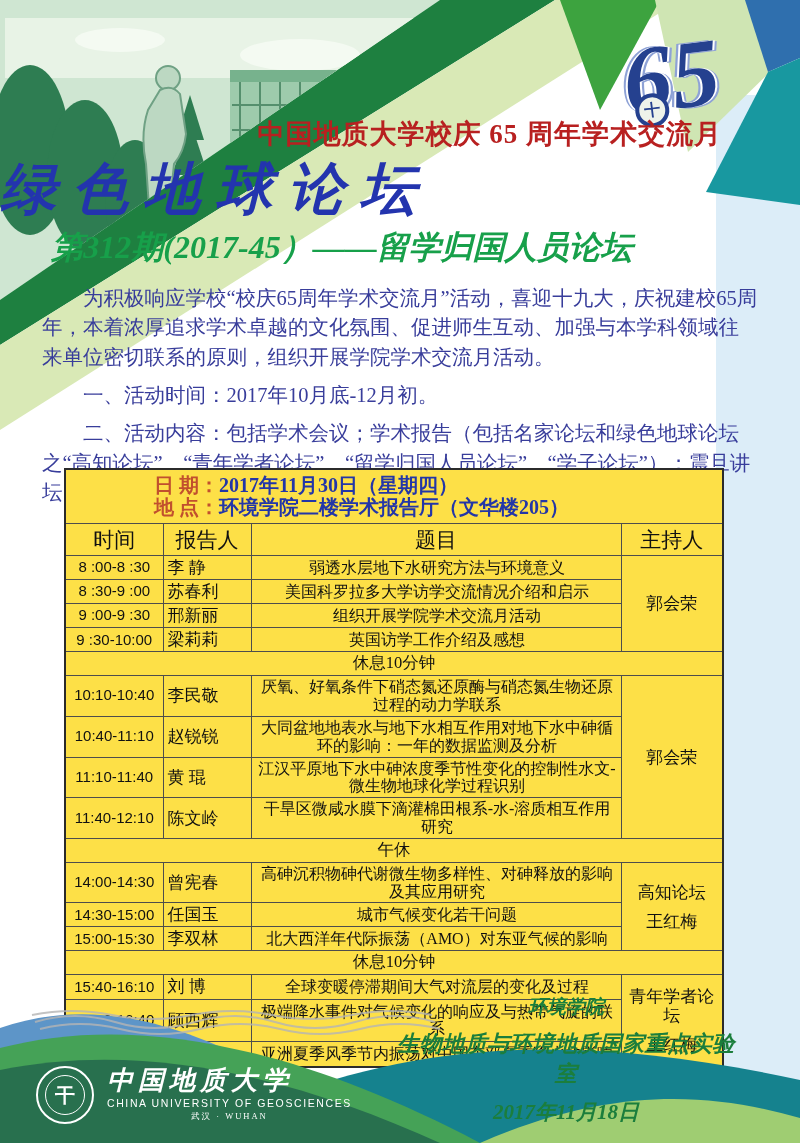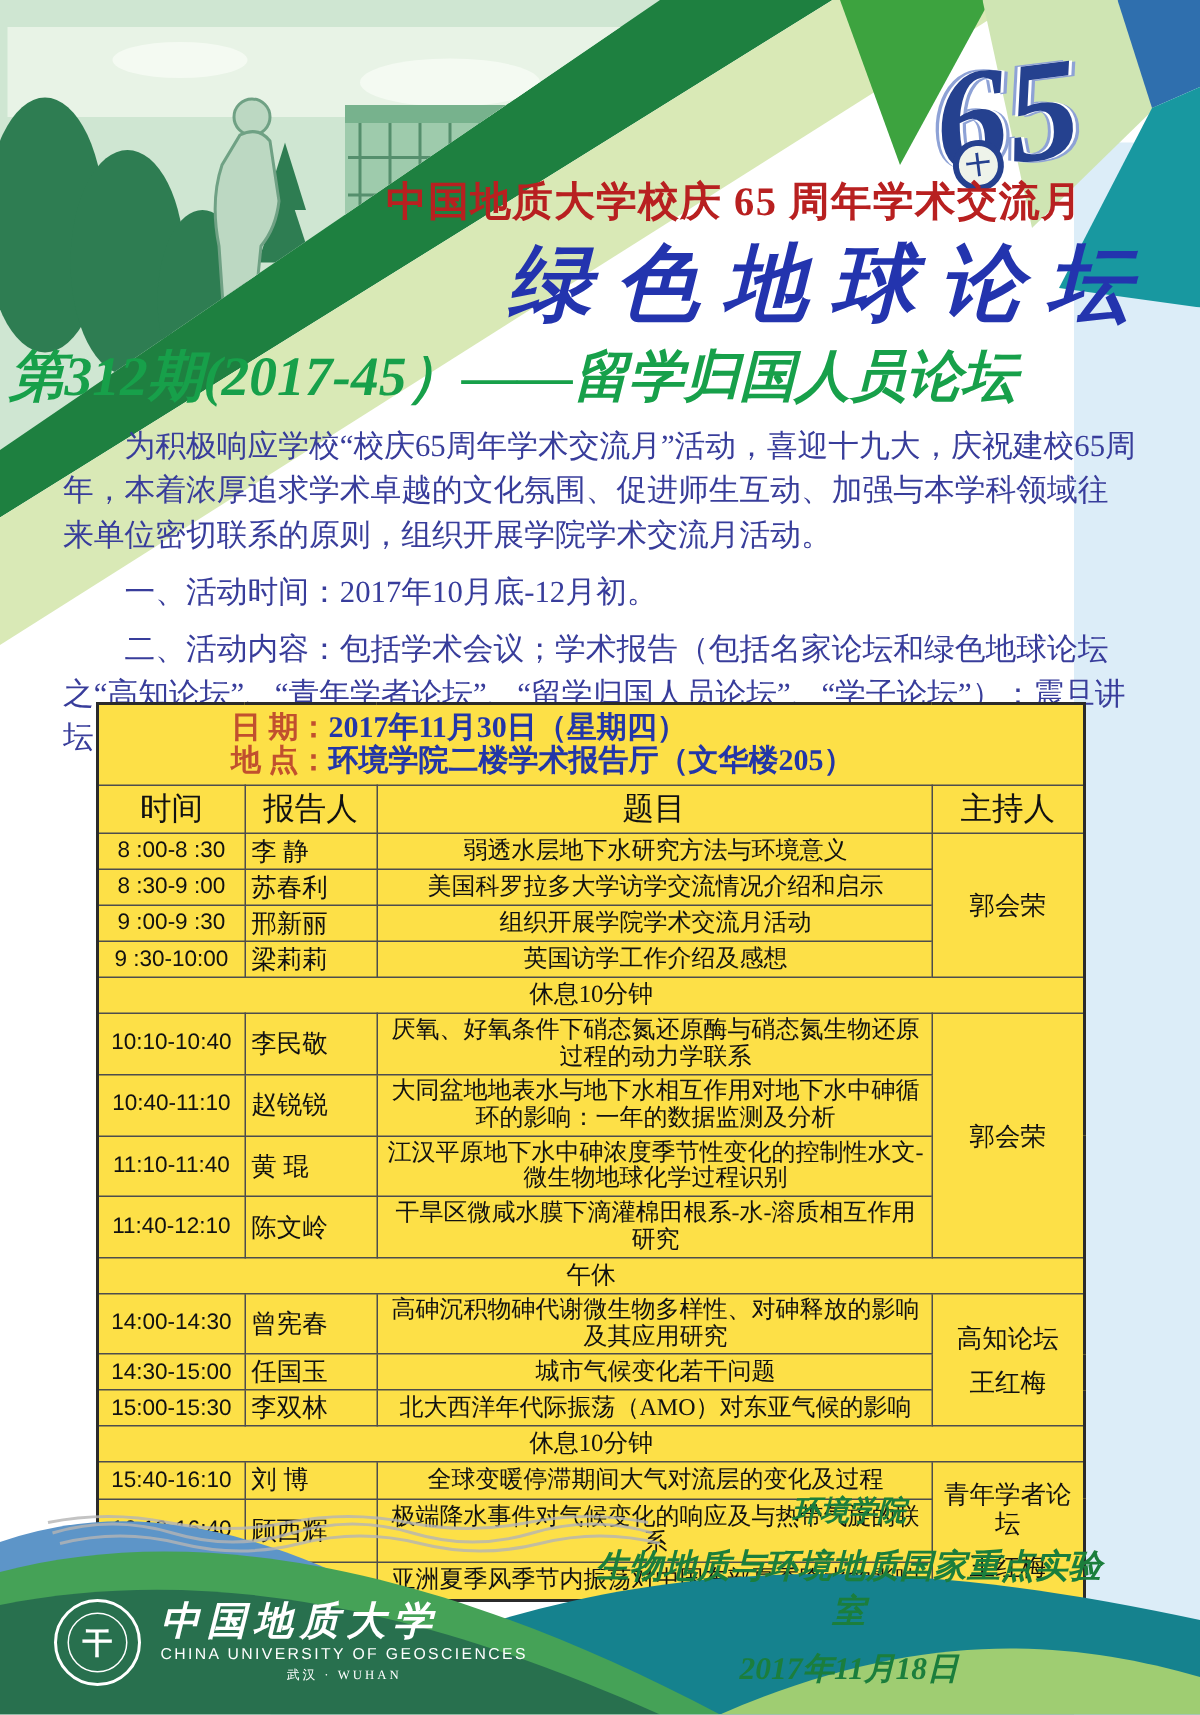--- a/index.html
+++ b/index.html
@@ -34,24 +34,24 @@
     font-size:96px;line-height:96px;color:#25418f;
     text-shadow:2px 0 0 #ffffff,4px 1px 0 #8ea2d6,-2px 0 0 #ffffff,-4px -1px 0 #8ea2d6;}
   .logo65 .globe{position:absolute;left:8px;top:62px;width:34px;height:34px;border-radius:50%;
     background:#eef3ea;border:4px solid #25418f;box-sizing:border-box;
     display:flex;align-items:center;justify-content:center;
     font-size:16px;color:#25418f;font-weight:700;}
 
   
   .banner-red{position:absolute;top:116px;left:0;width:722px;text-align:right;
     font-size:27px;font-weight:700;color:#b82020;letter-spacing:1px;}
-  .title{position:absolute;top:152px;left:0;width:770px;text-align:right;
+  .title{position:absolute;top:152px;left:0;width:770px;text-align:left;
     font-size:56px;font-weight:900;font-style:italic;color:#2334ae;letter-spacing:16px;}
   .subtitle{position:absolute;top:226px;left:0;width:684px;text-align:center;
-    font-size:37px;font-weight:900;font-style:italic;color:#17a04a;}
+    font-size:32px;font-weight:900;font-style:italic;color:#17a04a;}
 
   
   .intro{position:absolute;top:284px;left:42px;width:716px;color:#383d9b;
     font-size:20.5px;line-height:1.43;}
   .intro p{margin:0 0 9px 0;text-indent:2em;}
 
   
   .sched{position:absolute;top:468px;left:64px;width:658px;border-collapse:collapse;
     background:#fde047;font-size:16px;color:#111111;table-layout:fixed;}
   .sched td,.sched th{border:1px solid #4d4d4d;line-height:1.12;padding:2px 4px;

